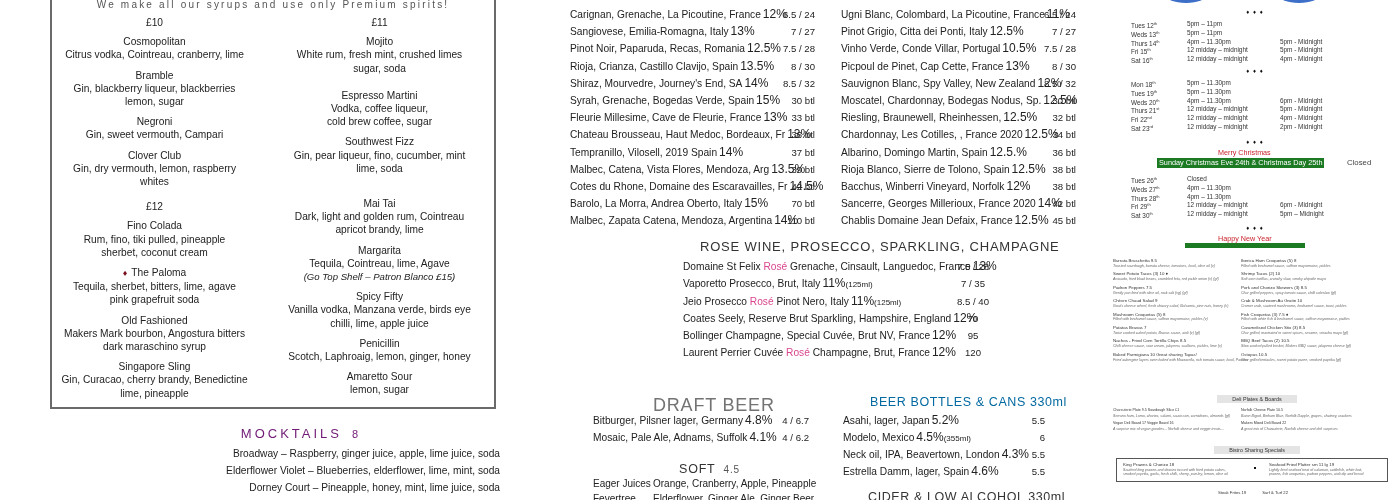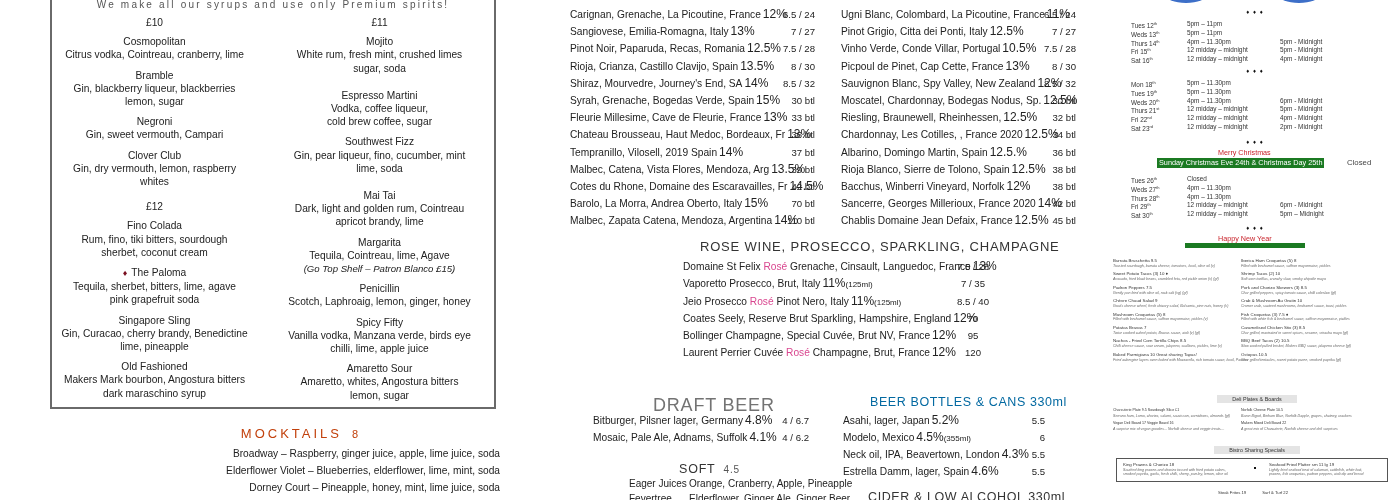--- a/index.html
+++ b/index.html
@@ -20,21 +20,21 @@
   .ck-col.right { left: 210px; width: 235px; }
   .ck-price { margin: 2px 0 6px; }
   .ck-item { margin-bottom: 7px; }
   .ck-name { display: block; }
   .ck-desc { display: block; }
   .ck-note { display: block; font-style: italic; font-size: 9.6px; }
   .diamond { color: #7a1020; font-size: 9px; margin-right: 4px; }
 
   
   .mocktails { position: absolute; left: 100px; top: 426px; width: 400px; text-align: center; }
-  .mk-title { font-size: 13px; letter-spacing: 3px; color: #c2410c; margin-bottom: 4px; }
+  .mk-title { font-size: 13px; letter-spacing: 3px; color: #701a75; margin-bottom: 4px; }
   .mk-title .price { font-size: 11px; margin-left: 10px; letter-spacing: 1px; }
   .mk-row { font-size: 10.2px; line-height: 17px; text-align: right; }
 
   
   .wine-list { position: absolute; font-size: 10.2px; }
   .wine-row { position: relative; height: 17.2px; line-height: 17.2px; white-space: nowrap; }
   .wine-row .abv { font-size: 12px; margin-left: 2px; }
   .wine-row .price { position: absolute; right: 0; top: 0; font-size: 9.6px; }
   .red-list { left: 570px; top: 6px; width: 245px; }
   .white-list { left: 841px; top: 6px; width: 235px; }
@@ -44,21 +44,21 @@
   .rose-list .wine-row { height: 17.3px; line-height: 17.3px; }
   .rose-list .price { right: 0; width: 40px; text-align: center; }
   .pink { color: #d9468f; }
   .vol { font-size: 8px; }
 
   .draft-title { position: absolute; left: 653px; top: 395px; font-size: 18px; letter-spacing: 0.8px; color: #737373; }
   .draft-list { left: 593px; top: 412px; width: 216px; }
   .soft-title { position: absolute; left: 679px; top: 462px; font-size: 12.5px; color: #333; letter-spacing: 0.8px; text-align: center; }
   .soft-title .price { font-size: 10px; margin-left: 8px; color: #555; }
   .soft-list { left: 593px; top: 476px; width: 220px; }
-  .soft-row { height: 15px; line-height: 15px; font-size: 10px; white-space: nowrap; margin-left: 36px; }
+  .soft-row { height: 15px; line-height: 15px; font-size: 10px; white-space: nowrap; }
   .soft-row .brand { display: inline-block; width: 60px; }
 
   .bottles-title { position: absolute; left: 870px; top: 395px; font-size: 12.5px; letter-spacing: 0.6px; color: #0369a1; }
   .bottles-list { left: 843px; top: 412px; width: 202px; }
   .bottles-list .wine-row { height: 17px; line-height: 17px; }
   .cider-title { position: absolute; left: 868px; top: 490px; font-size: 12.5px; letter-spacing: 0.6px; color: #333; }
   .blob { position: absolute; top: -14px; width: 42px; height: 17px; background: #3d6fc8; border-radius: 50%; }
   .dots { position: absolute; left: 1136px; font-size: 6px; letter-spacing: 1px; color: #111; width: 40px; text-align: center; }
   .hr-row { position: absolute; left: 1131px; font-size: 6.4px; line-height: 9px; height: 9px; color: #333; white-space: nowrap; width: 250px; }
   .hr-row .day { position: absolute; left: 0; }
@@ -111,78 +111,77 @@
         <span class="ck-desc">Gin, sweet vermouth, Campari</span>
       </div>
       <div class="ck-item" style="margin-bottom: 12px;">
         <span class="ck-name"><span>Clover Club</span></span>
         <span class="ck-desc">Gin, dry vermouth, lemon, raspberry</span>
         <span class="ck-desc">whites</span>
       </div>
       <div class="ck-price">£12</div>
       <div class="ck-item">
         <span class="ck-name"><span>Fino Colada</span></span>
-        <span class="ck-desc">Rum, fino, tiki bitters, sourdough</span>
+        <span class="ck-desc">Rum, fino, tiki pulled, pineapple</span>
         <span class="ck-desc">sherbet, coconut cream</span>
       </div>
       <div class="ck-item">
         <span class="ck-name"><span class="diamond">♦</span><span>The Paloma</span></span>
         <span class="ck-desc">Tequila, sherbet, bitters, lime, agave</span>
         <span class="ck-desc">pink grapefruit soda</span>
       </div>
       <div class="ck-item">
+        <span class="ck-name"><span>Old Fashioned</span></span>
+        <span class="ck-desc">Makers Mark bourbon, Angostura bitters</span>
+        <span class="ck-desc">dark maraschino syrup</span>
+      </div>
+      <div class="ck-item">
         <span class="ck-name"><span>Singapore Sling</span></span>
         <span class="ck-desc">Gin, Curacao, cherry brandy, Benedictine</span>
         <span class="ck-desc">lime, pineapple</span>
-      </div>
-      <div class="ck-item">
-        <span class="ck-name"><span>Old Fashioned</span></span>
-        <span class="ck-desc">Makers Mark bourbon, Angostura bitters</span>
-        <span class="ck-desc">dark maraschino syrup</span>
       </div>
     </div>
   <div class="ck-col right" id="ck-right">
       <div class="ck-price">£11</div>
       <div class="ck-item" style="margin-bottom: 14px;">
         <span class="ck-name"><span>Mojito</span></span>
         <span class="ck-desc">White rum, fresh mint, crushed limes</span>
         <span class="ck-desc">sugar, soda</span>
       </div>
       <div class="ck-item">
         <span class="ck-name"><span>Espresso Martini</span></span>
         <span class="ck-desc">Vodka, coffee liqueur,</span>
         <span class="ck-desc">cold brew coffee, sugar</span>
       </div>
-      <div class="ck-item" style="margin-bottom: 14px;">
+      <div class="ck-item" style="margin-bottom: 22px;">
         <span class="ck-name"><span>Southwest Fizz</span></span>
         <span class="ck-desc">Gin, pear liqueur, fino, cucumber, mint</span>
         <span class="ck-desc">lime, soda</span>
       </div>
       <div class="ck-item">
         <span class="ck-name"><span>Mai Tai</span></span>
         <span class="ck-desc">Dark, light and golden rum, Cointreau</span>
         <span class="ck-desc">apricot brandy, lime</span>
       </div>
       <div class="ck-item">
         <span class="ck-name"><span>Margarita</span></span>
         <span class="ck-desc">Tequila, Cointreau, lime, Agave</span>
         <span class="ck-note">(Go Top Shelf – Patron Blanco  £15)</span>
       </div>
       <div class="ck-item">
-        <span class="ck-name"><span>Penicillin</span></span>
-        <span class="ck-desc">Scotch, Laphroaig, lemon, ginger, honey</span>
-      </div>
-      <div class="ck-item">
         <span class="ck-name"><span>Spicy Fifty</span></span>
         <span class="ck-desc">Vanilla vodka, Manzana verde, birds eye</span>
         <span class="ck-desc">chilli, lime, apple juice</span>
       </div>
       <div class="ck-item">
+        <span class="ck-name"><span>Penicillin</span></span>
+        <span class="ck-desc">Scotch, Laphroaig, lemon, ginger, honey</span>
+      </div>
+      <div class="ck-item">
         <span class="ck-name"><span>Amaretto Sour</span></span>
-        <span class="ck-desc">Amaretto, whites, Angostura bitters</span>
         <span class="ck-desc">lemon, sugar</span>
       </div>
     </div>
 </section>
 
 <section class="mocktails">
   <div class="mk-title">
     <span>MOCKTAILS</span><span class="price">8</span>
   </div>
   <div id="mk-list">

